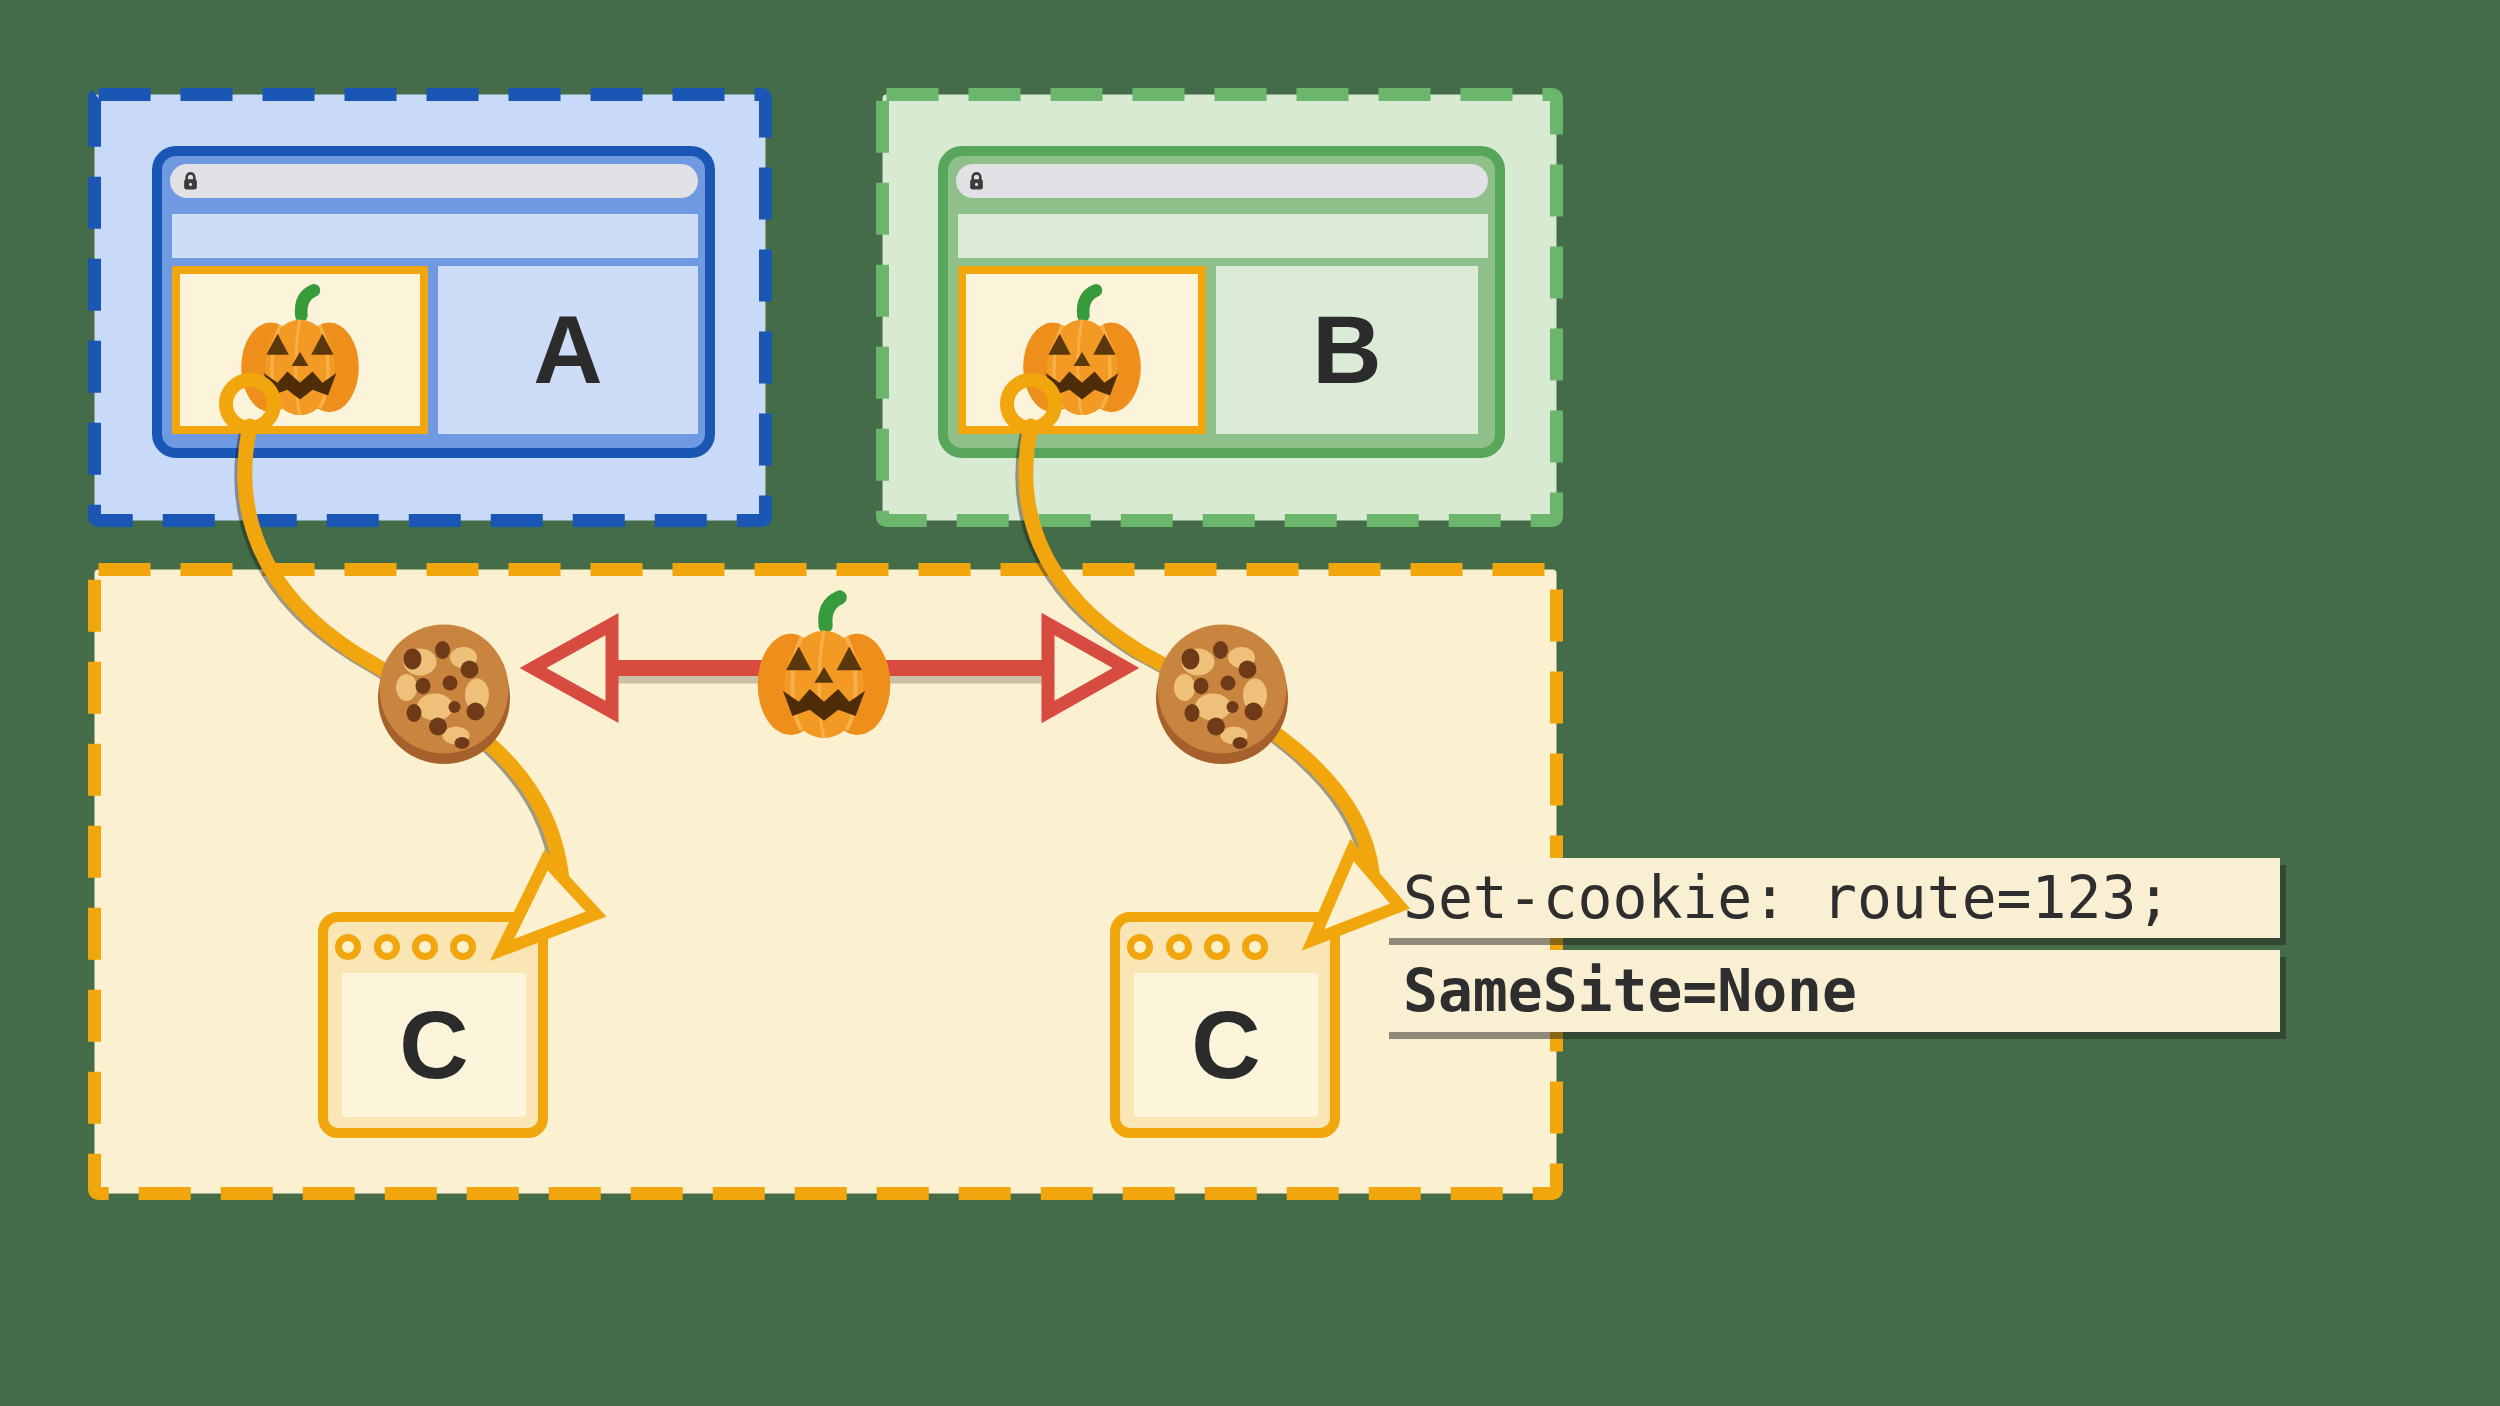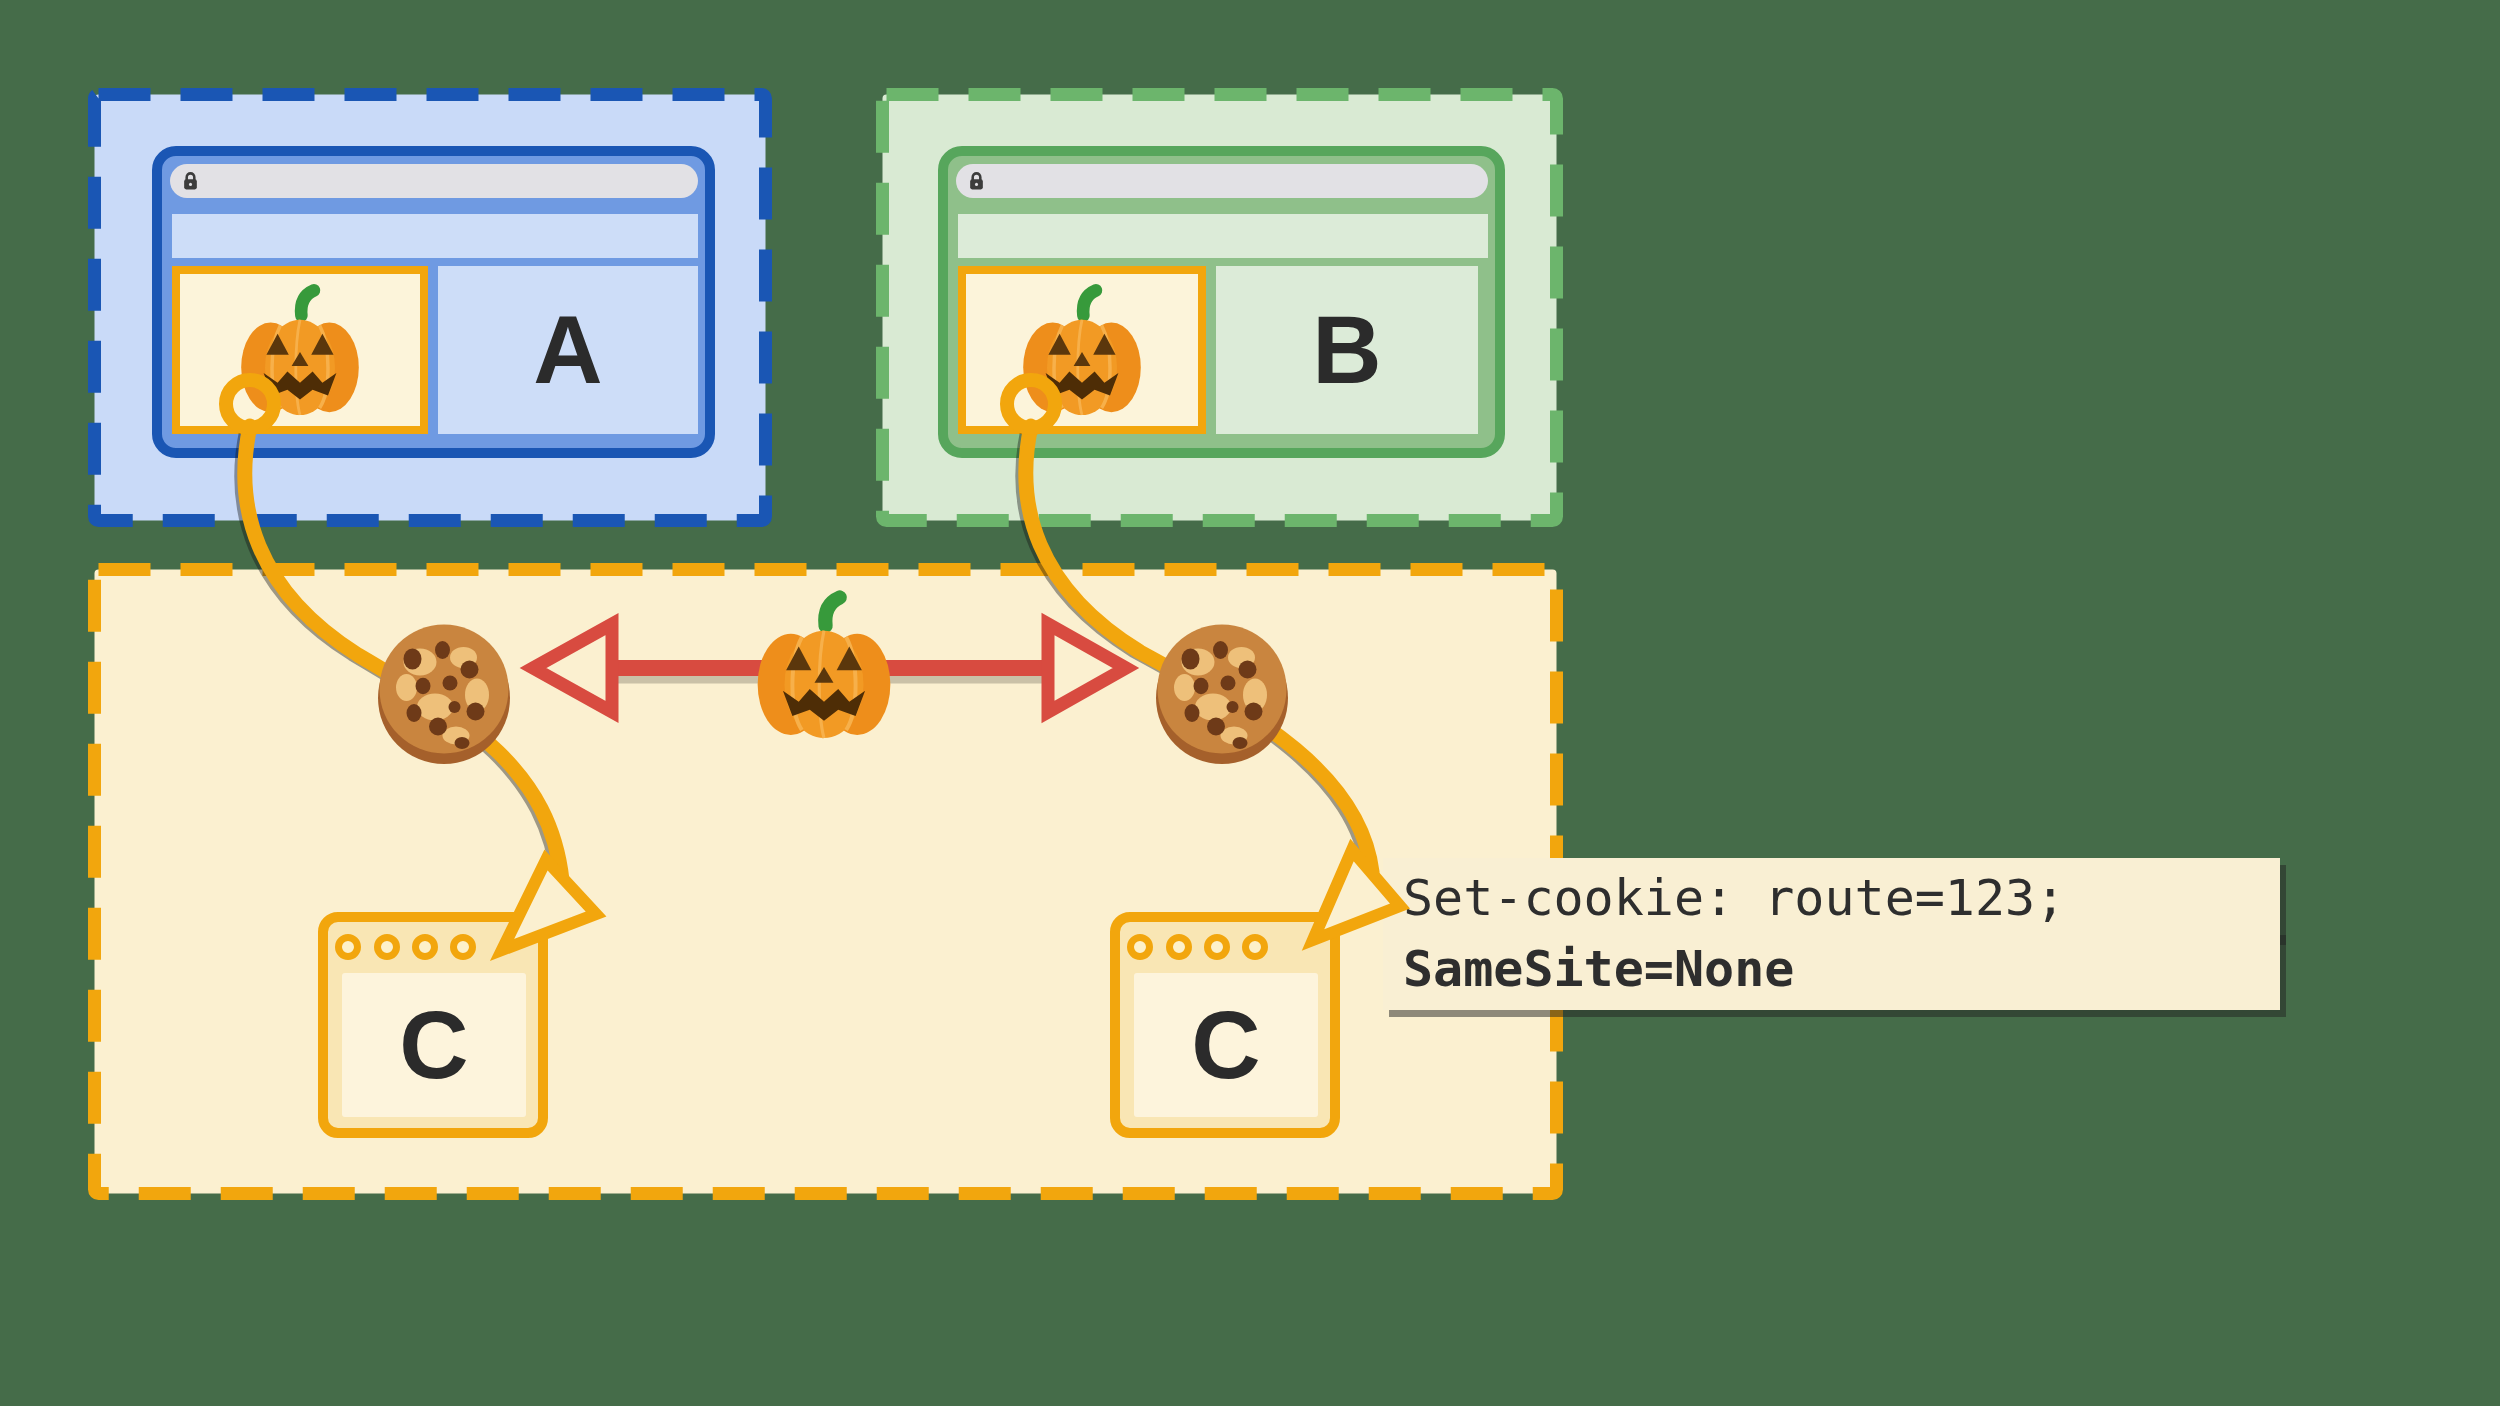--- a/index.html
+++ b/index.html
@@ -72,25 +72,25 @@
     background:#FDF4DC;border-radius:3px;
     display:flex;align-items:center;justify-content:center;
   }
 
   
   .code-box{
     position:absolute;left:1383px;width:897px;box-sizing:border-box;
     background:#F9EFD3;box-shadow:6px 7px 0 rgba(33,33,33,0.5);
     display:flex;align-items:center;padding:0 20px;
     font-family:"DejaVu Sans Mono", monospace;
-    font-size:50px;line-height:1;color:#2E2E2E;white-space:pre;
+    font-size:58px;line-height:1;color:#2E2E2E;white-space:pre;
     z-index:5;
   }
   .code-box.l1{top:858px;height:80px;}
-  .code-box.l2{top:928px;height:82px;}
+  .code-box.l2{top:950px;height:82px;}
   .code-box b{font-weight:bold;}
 </style>
 </head>
 <body>
 
 <div class="canvas">
 
   <svg width="0" height="0" style="position:absolute">
     <defs>
       <symbol id="pumpkin-sym" viewBox="0 0 100 100">

